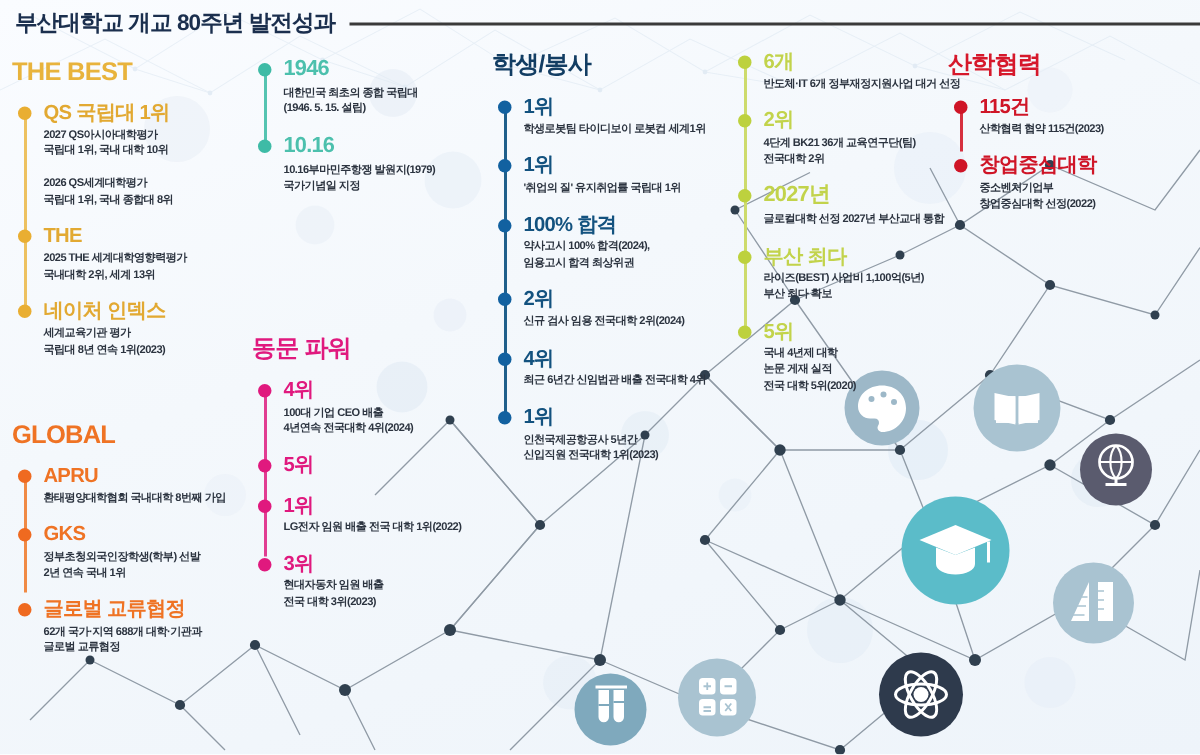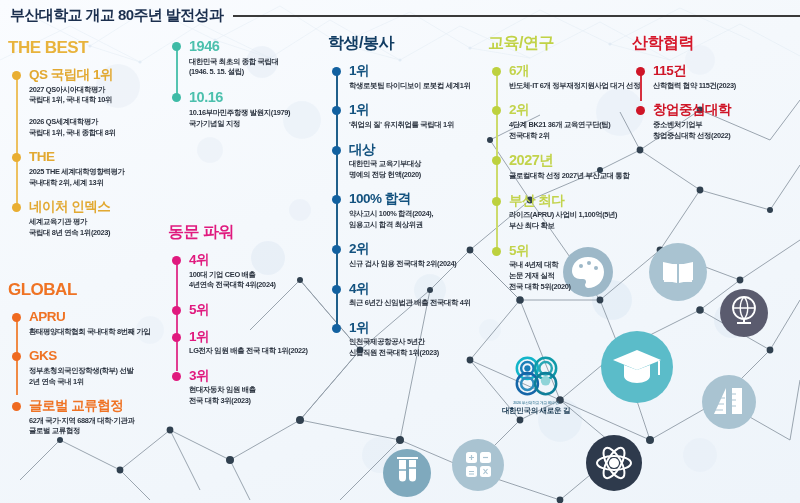--- a/index.html
+++ b/index.html
@@ -445,26 +445,20 @@
         <div class="headline">1위</div>
         <div class="desc" style="white-space:pre-line">학생로봇팀 타이디보이 로봇컵 세계1위</div>
       </div>
       <div class="item">
         <span class="dot"></span>
         <div class="headline">1위</div>
         <div class="desc" style="white-space:pre-line">'취업의 질' 유지취업률 국립대 1위</div>
       </div>
       <div class="item">
         <span class="dot"></span>
-        <div class="headline">대상</div>
-        <div class="desc" style="white-space:pre-line">대한민국 교육기부대상
-명예의 전당 헌액(2020)</div>
-      </div>
-      <div class="item">
-        <span class="dot"></span>
         <div class="headline">100% 합격</div>
         <div class="desc" style="white-space:pre-line">약사고시 100% 합격(2024),
 임용고시 합격 최상위권</div>
       </div>
       <div class="item">
         <span class="dot"></span>
         <div class="headline">2위</div>
         <div class="desc" style="white-space:pre-line">신규 검사 임용 전국대학 2위(2024)</div>
       </div>
       <div class="item">
@@ -475,21 +469,20 @@
       <div class="item">
         <span class="dot"></span>
         <div class="headline">1위</div>
         <div class="desc" style="white-space:pre-line">인천국제공항공사 5년간
 신입직원 전국대학 1위(2023)</div>
       </div>
     </div>
   </div>
 
   <div class="column c-green" style="left:488px; top:33px; width:160px;">
-    <div class="sec-title hangul">교육/연구</div>
     <div class="timeline">
       <div class="rail" style="bottom:44px;"></div>
       <div class="item">
         <span class="dot"></span>
         <div class="headline">6개</div>
         <div class="desc" style="white-space:pre-line">반도체·IT 6개 정부재정지원사업 대거 선정</div>
       </div>
       <div class="item">
         <span class="dot"></span>
         <div class="headline">2위</div>
@@ -497,21 +490,21 @@
 전국대학 2위</div>
       </div>
       <div class="item">
         <span class="dot"></span>
         <div class="headline big">2027년</div>
         <div class="desc" style="white-space:pre-line">글로컬대학 선정 2027년 부산교대 통합</div>
       </div>
       <div class="item">
         <span class="dot"></span>
         <div class="headline">부산 최다</div>
-        <div class="desc" style="white-space:pre-line">라이즈(APRU) 사업비 1,100억(5년)
+        <div class="desc" style="white-space:pre-line">라이즈(BEST) 사업비 1,100억(5년)
 부산 최다 확보</div>
       </div>
       <div class="item">
         <span class="dot"></span>
         <div class="headline">5위</div>
         <div class="desc" style="white-space:pre-line">국내 4년제 대학
 논문 게재 실적
 전국 대학 5위(2020)</div>
       </div>
     </div>
@@ -528,31 +521,14 @@
       </div>
       <div class="item">
         <span class="dot"></span>
         <div class="headline">창업중심대학</div>
         <div class="desc" style="white-space:pre-line">중소벤처기업부
 창업중심대학 선정(2022)</div>
       </div>
     </div>
   </div>
 
-  <div id="logo80">
-    <svg class="mark" viewBox="0 0 62 50">
-      <g fill="none" stroke-width="2.6">
-        <circle cx="22" cy="17" r="11" stroke="#12b5c9"></circle>
-        <circle cx="22" cy="17" r="6.5" stroke="#1b7fb8"></circle>
-        <circle cx="41" cy="17" r="11" stroke="#0f9aa8"></circle>
-        <circle cx="41" cy="17" r="6.5" stroke="#2aa7b5"></circle>
-        <circle cx="22" cy="33" r="11" stroke="#1566a8"></circle>
-        <circle cx="22" cy="33" r="6.5" stroke="#2f8dbe"></circle>
-        <circle cx="41" cy="33" r="11" stroke="#0e7f9a"></circle>
-      </g>
-      <circle cx="22" cy="17" r="3.2" fill="#1b7fb8"></circle>
-      <circle cx="41" cy="30" r="5" fill="#8fd4d8"></circle>
-    </svg>
-    <div class="small-cap">2026 부산대학교 개교 80주년</div>
-    <div class="cap">대한민국의 새로운 길</div>
-  </div>
 
 </div>
 
 </body></html>

